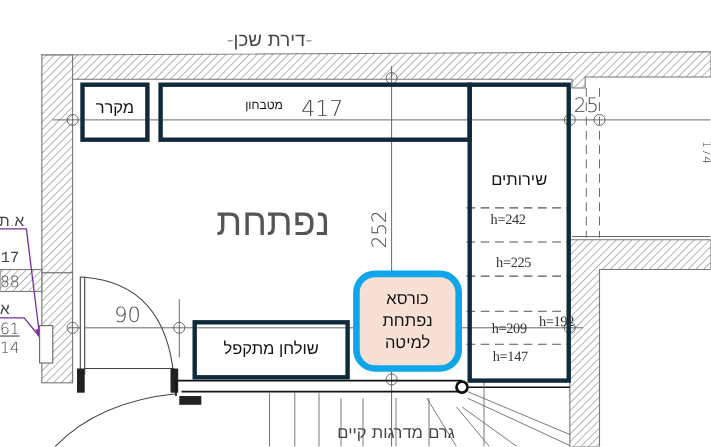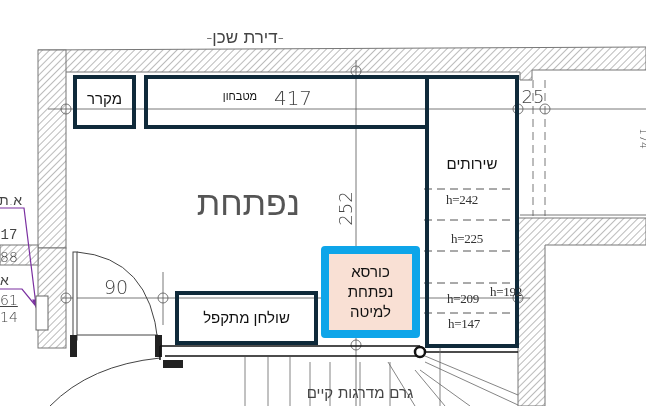--- a/index.html
+++ b/index.html
@@ -1,21 +1,21 @@
 <!DOCTYPE html>
 <html><head>
 <meta charset="utf-8">
 <style>
   html, body { margin: 0; padding: 0; background: #ffffff; }
   body { width: 646px; height: 406px; overflow: hidden; position: relative; font-family: "Liberation Sans", sans-serif; }
   #plan { position: absolute; left: 0; top: 0; width: 646px; height: 406px; }
   .lbl { position: absolute; color: #111; direction: rtl; text-align: center; white-space: nowrap; font-family: "Liberation Sans", sans-serif; }
   .thin { font-family: "DejaVu Sans", sans-serif; font-weight: 200; color: #444; }
   .furn { position: absolute; border: 4px solid #0f2a3a; box-sizing: border-box; background: transparent; }
-  .rounded { position: absolute; border: 8px solid #0ea5e9; border-radius: 4px; box-sizing: border-box; display: flex; align-items: center; justify-content: center; }
+  .rounded { position: absolute; border: 6px solid #0ea5e9; border-radius: 20px; box-sizing: border-box; display: flex; align-items: center; justify-content: center; }
   .hlbl { position: absolute; font-size: 13px; color: #333; font-family: Liberation Serif, serif; letter-spacing: -0.3px; }
 </style>
 </head>
 <body>
 
 <svg id="plan" width="646" height="406" viewBox="0 0 646 406" xmlns="http://www.w3.org/2000/svg">
   <defs>
     <pattern id="hatch" patternUnits="userSpaceOnUse" width="5" height="5" patternTransform="rotate(45)">
       <rect width="5" height="5" fill="#ffffff"></rect>
       <line x1="0" y1="0" x2="0" y2="5" stroke="#777" stroke-width="1"></line>

